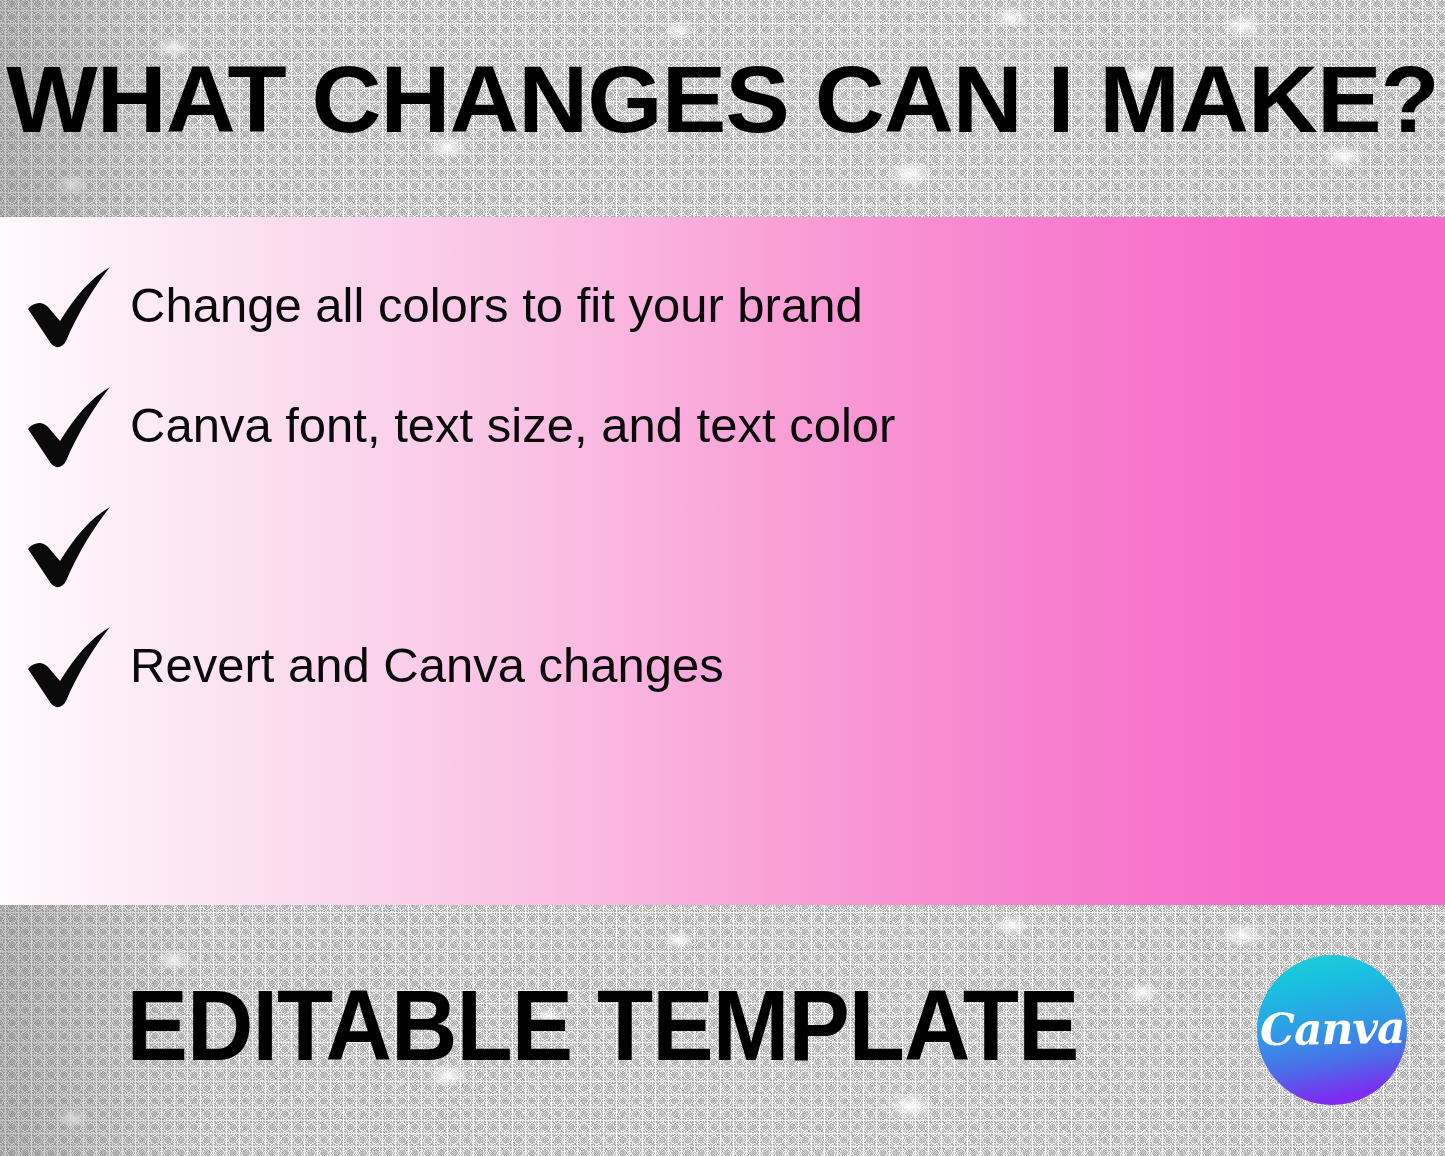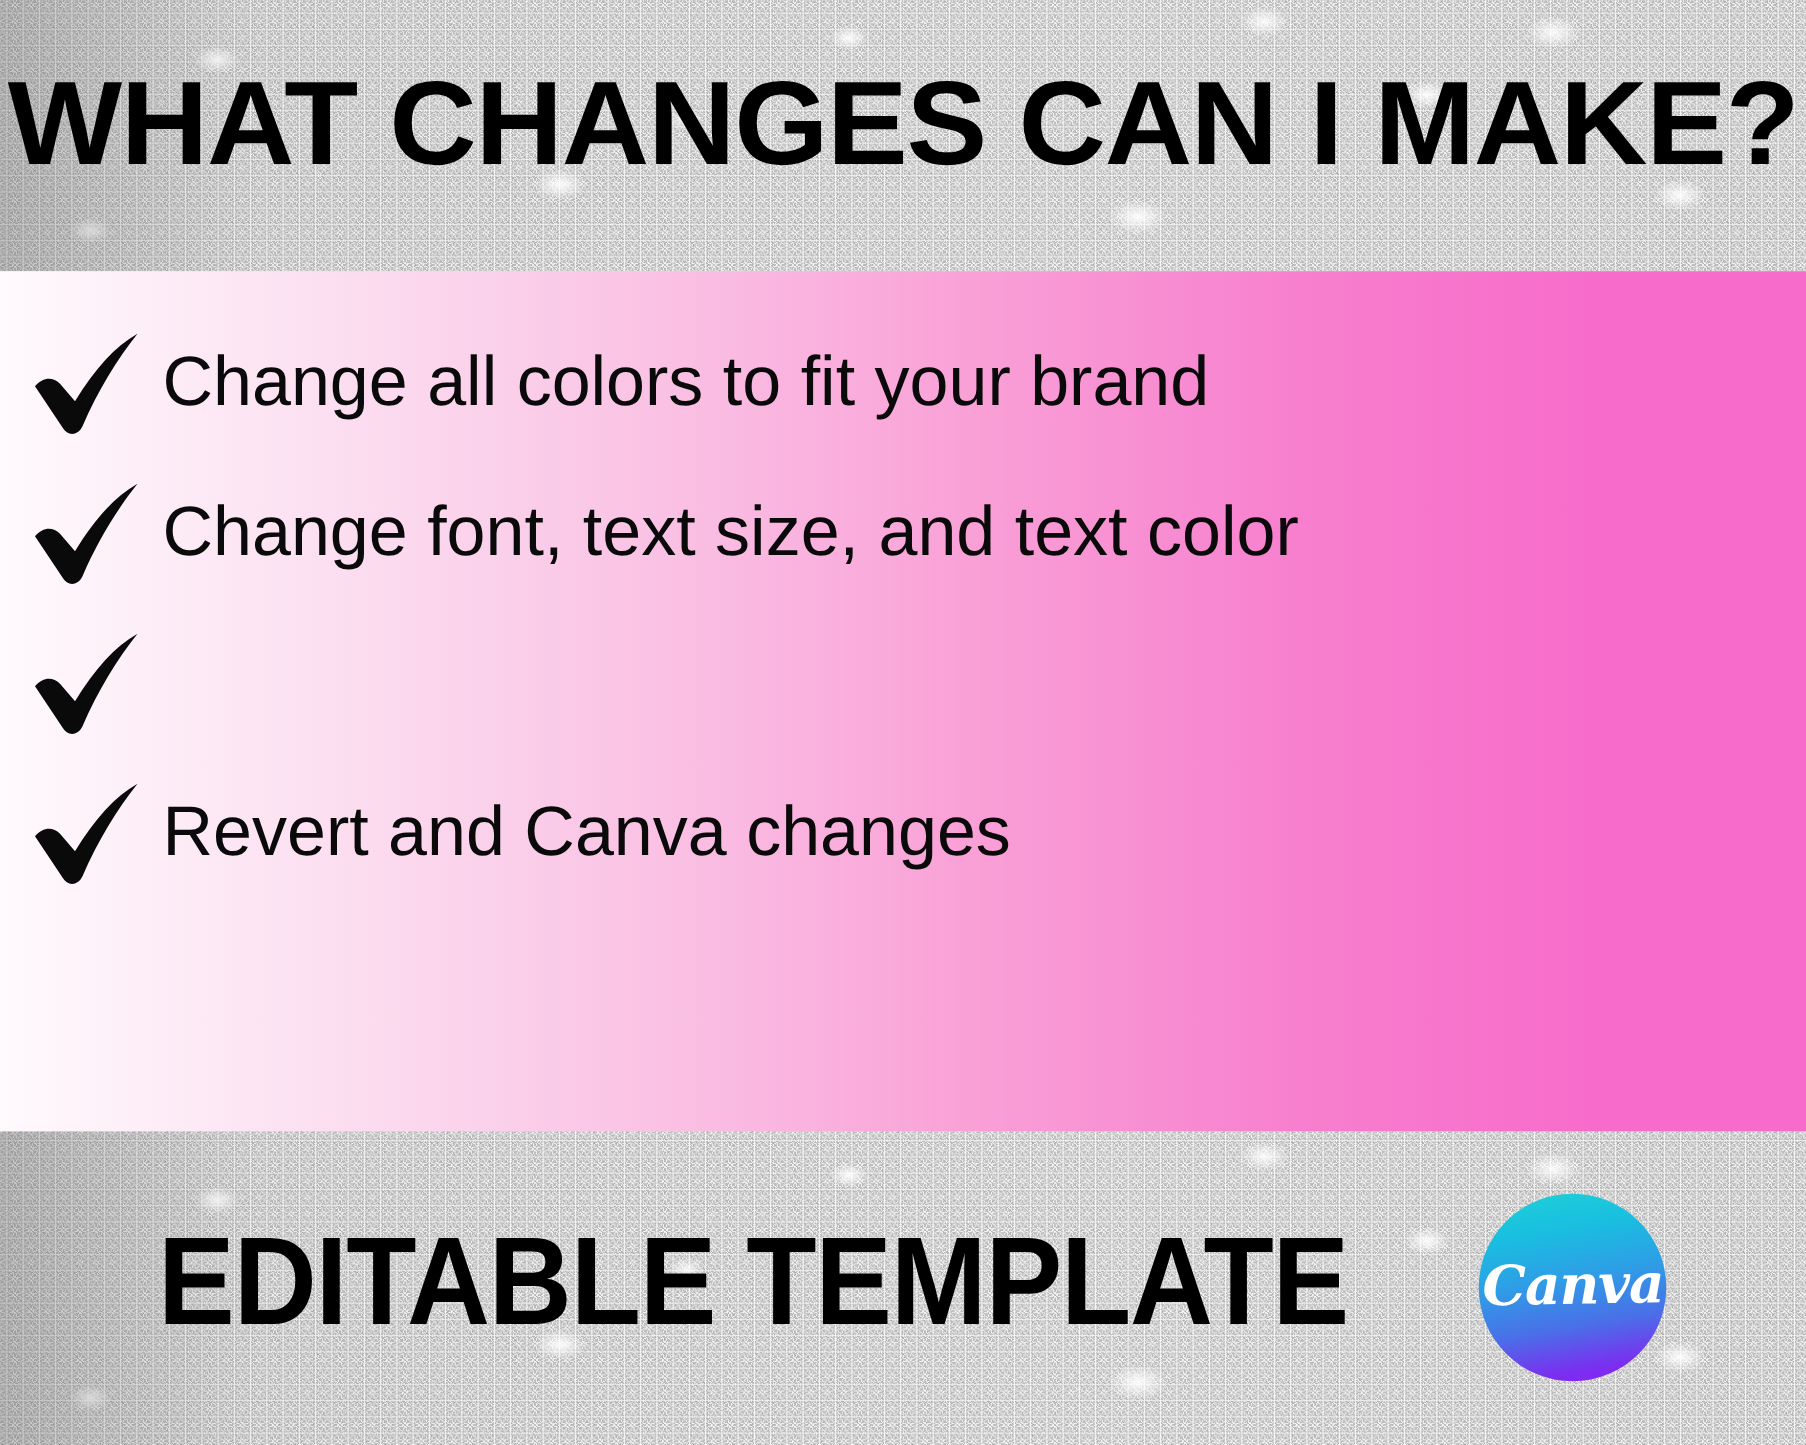--- a/index.html
+++ b/index.html
@@ -147,31 +147,31 @@
     display: flex;
     align-items: center;
     justify-content: center;
     padding-left: 10px;
     box-sizing: border-box;
   }
   .check-icon svg { display: block; }
   .check-label {
     font-family: "Liberation Sans Narrow", "Liberation Sans", sans-serif;
     font-weight: normal;
-    font-size: 56px;
+    font-size: 49px;
     color: #0a0a0a;
     line-height: 1;
     white-space: nowrap;
     letter-spacing: 0px;
   }
 
   
   #canva-badge {
     position: absolute;
-    left: 1183px;
+    left: 1257px;
     top: 955px;
     width: 150px;
     height: 150px;
     border-radius: 50%;
     background: linear-gradient(170deg, #1fd1d6 0%, #19bfe0 22%, #2e9ee6 45%, #4a6fe8 68%, #7a2ff0 88%, #8b1ff5 100%);
     z-index: 6;
     display: flex;
     align-items: center;
     justify-content: center;
     overflow: hidden;
@@ -213,21 +213,21 @@
       </span>
       <span class="check-label">Change all colors to fit your brand</span>
     </div>
 
     <div class="check-row">
       <span class="check-icon">
         <svg width="96" height="96" viewBox="0 0 96 96" aria-hidden="true">
           <path d="M6 52 C12 45 20 44 26 50 L38 64 C54 38 70 20 88 10 C72 30 56 56 44 84 C40 92 32 92 28 85 Z" fill="#0a0a0a"></path>
         </svg>
       </span>
-      <span class="check-label">Change font, text size, and text color</span>
+      <span class="check-label">Canva font, text size, and text color</span>
     </div>
 
 
     <div class="check-row">
       <span class="check-icon">
         <svg width="96" height="96" viewBox="0 0 96 96" aria-hidden="true">
           <path d="M6 52 C12 45 20 44 26 50 L38 64 C54 38 70 20 88 10 C72 30 56 56 44 84 C40 92 32 92 28 85 Z" fill="#0a0a0a"></path>
         </svg>
       </span>
     </div>

